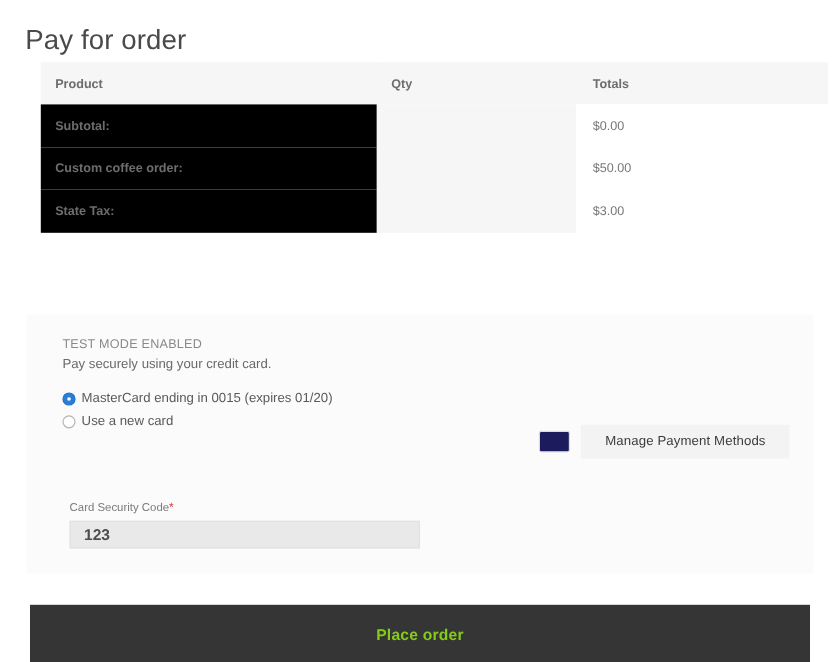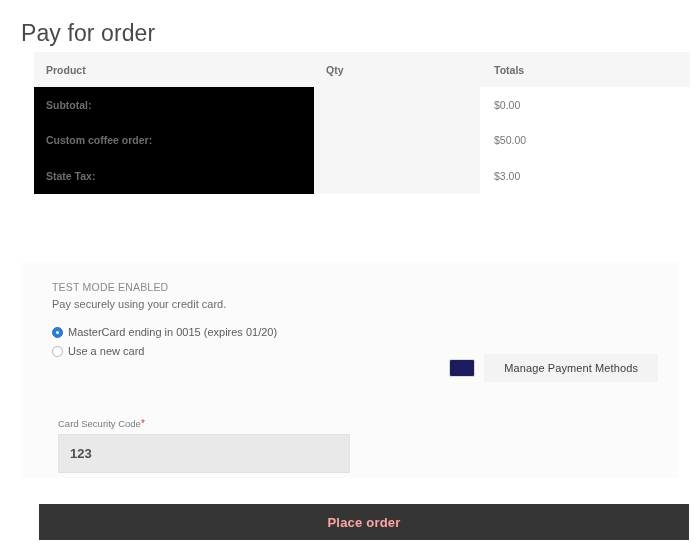--- a/index.html
+++ b/index.html
@@ -173,34 +173,34 @@
     cursor: pointer; letter-spacing: .1px;
   }
 
   
   .csc-wrap { position: absolute; left: 36px; top: 156px; width: 292px; }
   .csc-label {
     font-size: 9.5px; color: #7a7a7a; display: block; margin-bottom: 5px;
   }
   .req-star { color: #d83a3a; font-size: 10px; }
   .csc-input {
-    width: 292px; height: 39px;
+    width: 292px; height: 23px;
     background: #e9e9e9; border: 1px solid #e2e2e2;
     font-family: "Liberation Sans", sans-serif;
     font-size: 13px; font-weight: 700; color: #4d4d4d;
     padding: 0 11px; outline: none;
   }
 
   
   .place-order {
-    position: absolute; left: 39px; top: 504px;
-    width: 650px; height: 36px;
+    position: absolute; left: 25px; top: 504px;
+    width: 650px; height: 48px;
     background: #353535; border: none;
     font-family: "Liberation Sans", sans-serif;
-    font-size: 13px; font-weight: 700; color: #fca5a5;
+    font-size: 13px; font-weight: 700; color: #84cc16;
     cursor: pointer; letter-spacing: .2px;
   }
 </style>
 </head>
 <body>
 
 <div class="page">
 
   <h1 class="page-title">Pay for order</h1>
 

